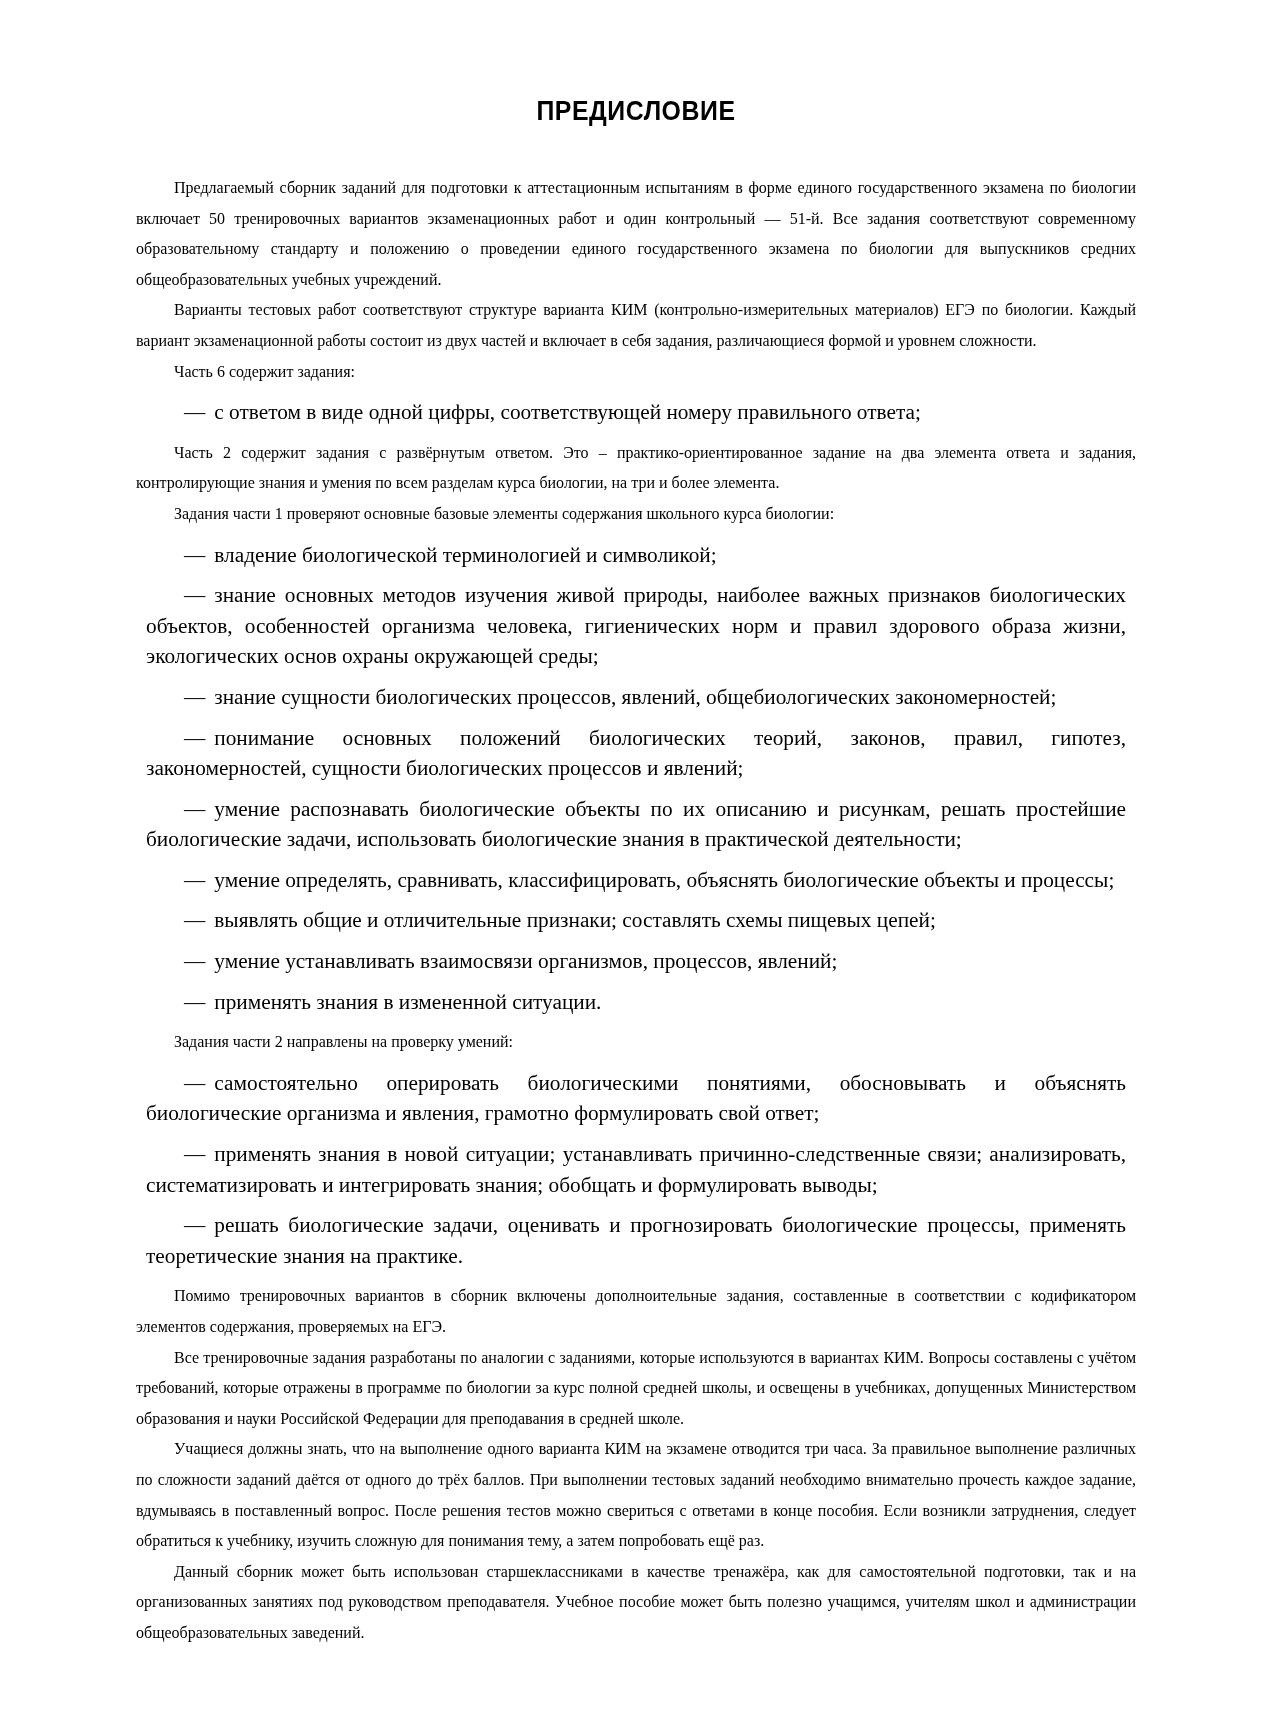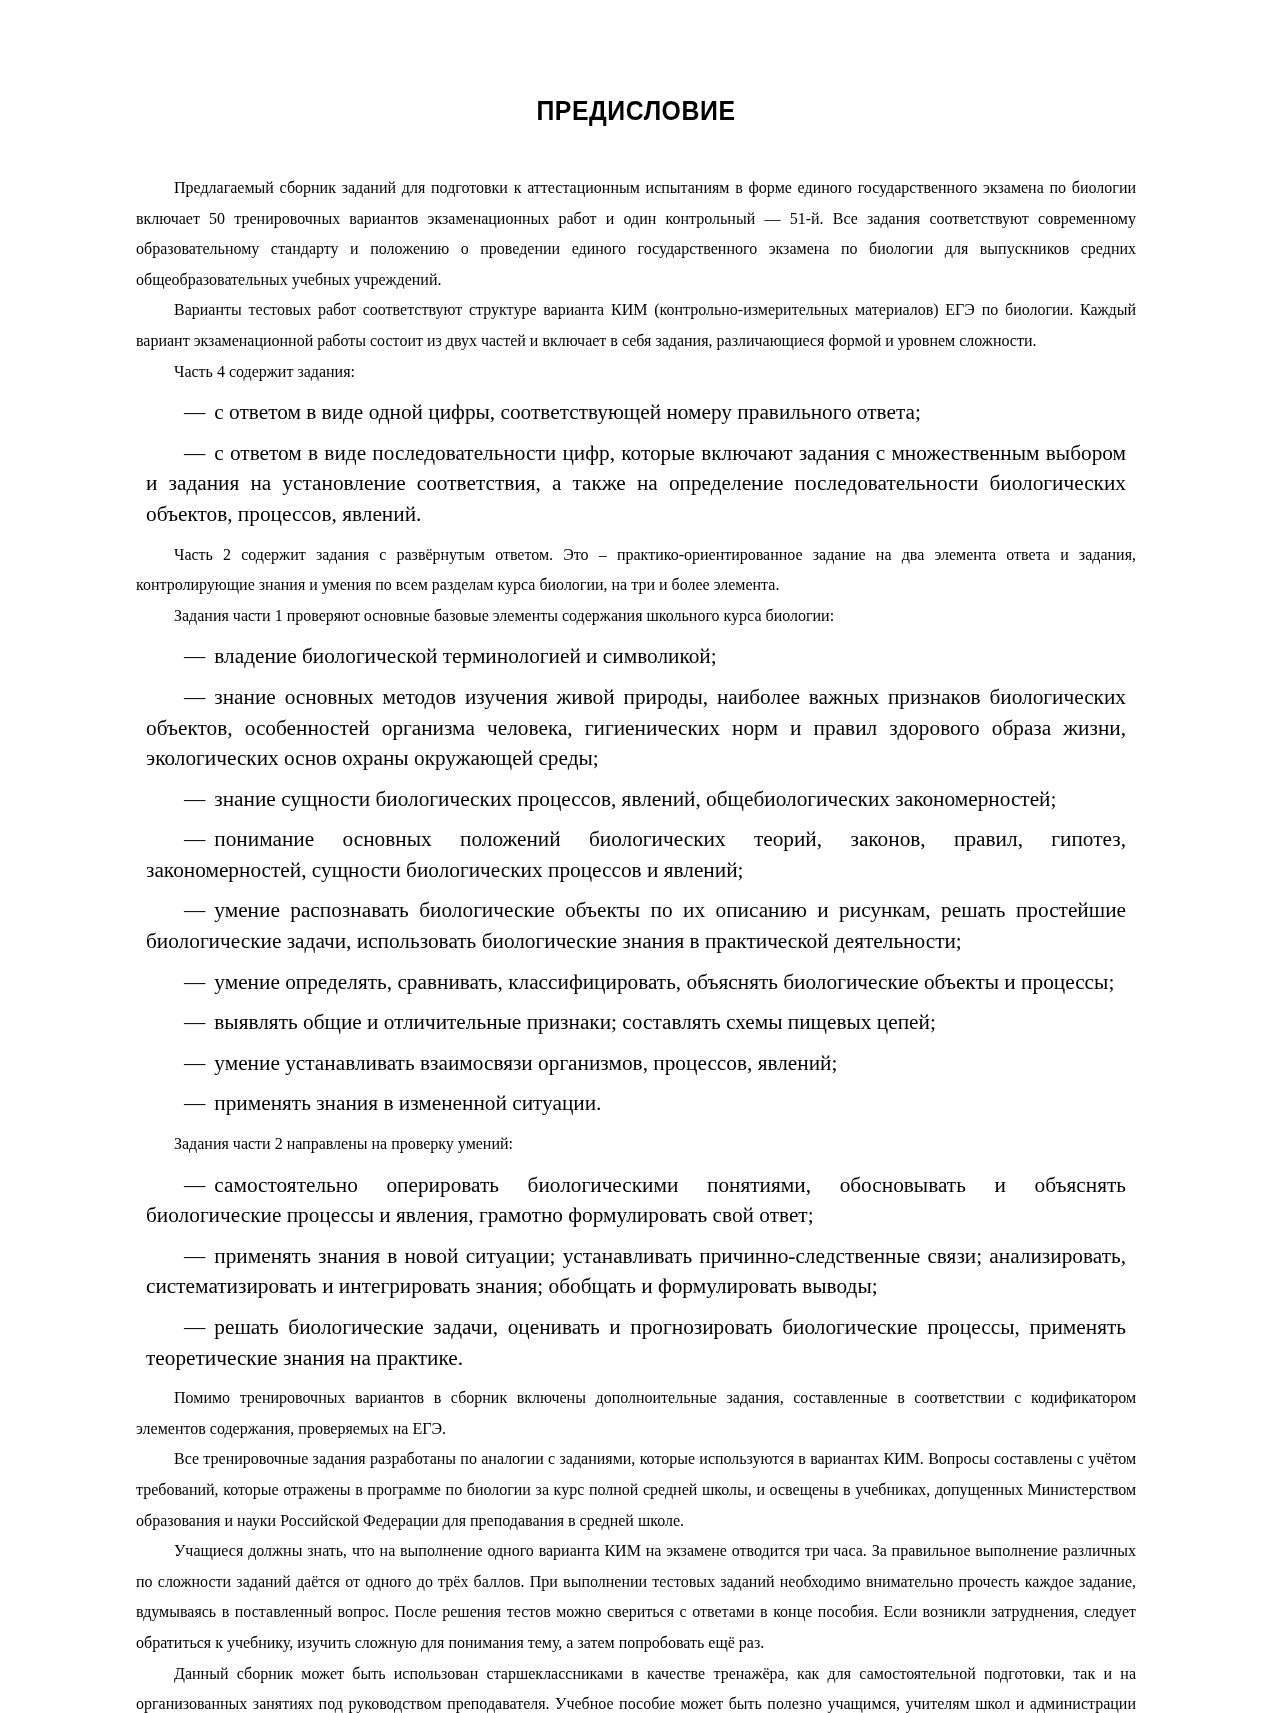--- a/index.html
+++ b/index.html
@@ -65,36 +65,35 @@
 <body>
 
 <div class="page">
   <div class="content">
 
     <h1 class="doc-title">ПРЕДИСЛОВИЕ</h1>
 
     <div id="body-text">
         <p class="para">Предлагаемый сборник заданий для подготовки к аттестационным испытаниям в форме единого государственного экзамена по биологии включает 50 тренировочных вариантов экзаменационных работ и один контрольный — 51-й. Все задания соответствуют современному образовательному стандарту и положению о проведении единого государственного экзамена по биологии для выпускников средних общеобразовательных учебных учреждений.</p>
         <p class="para">Варианты тестовых работ соответствуют структуре варианта КИМ (контрольно-измерительных материалов) ЕГЭ по биологии. Каждый вариант экзаменационной работы состоит из двух частей и включает в себя задания, различающиеся формой и уровнем сложности.</p>
-        <p class="para">Часть 4 содержит задания:</p>
+        <p class="para">Часть 6 содержит задания:</p>
         <p class="bullet"><span class="dash">—</span><span>с ответом в виде одной цифры, соответствующей номеру правильного ответа;</span></p>
-        <p class="bullet"><span class="dash">—</span><span>с ответом в виде последовательности цифр, которые включают задания с множественным выбором и задания на установление соответствия, а также на определение последовательности биологических объектов, процессов, явлений.</span></p>
         <p class="para">Часть 2 содержит задания с развёрнутым ответом. Это – практико-ориентированное задание на два элемента ответа и задания, контролирующие знания и умения по всем разделам курса биологии, на три и более элемента.</p>
         <p class="para">Задания части 1 проверяют основные базовые элементы содержания школьного курса биологии:</p>
         <p class="bullet"><span class="dash">—</span><span>владение биологической терминологией и символикой;</span></p>
         <p class="bullet"><span class="dash">—</span><span>знание основных методов изучения живой природы, наиболее важных признаков биологических объектов, особенностей организма человека, гигиенических норм и правил здорового образа жизни, экологических основ охраны окружающей среды;</span></p>
         <p class="bullet"><span class="dash">—</span><span>знание сущности биологических процессов, явлений, общебиологических закономерностей;</span></p>
         <p class="bullet"><span class="dash">—</span><span>понимание основных положений биологических теорий, законов, правил, гипотез, закономерностей, сущности биологических процессов и явлений;</span></p>
         <p class="bullet"><span class="dash">—</span><span>умение распознавать биологические объекты по их описанию и рисункам, решать простейшие биологические задачи, использовать биологические знания в практической деятельности;</span></p>
         <p class="bullet"><span class="dash">—</span><span>умение определять, сравнивать, классифицировать, объяснять биологические объекты и процессы;</span></p>
         <p class="bullet"><span class="dash">—</span><span>выявлять общие и отличительные признаки; составлять схемы пищевых цепей;</span></p>
         <p class="bullet"><span class="dash">—</span><span>умение устанавливать взаимосвязи организмов, процессов, явлений;</span></p>
         <p class="bullet"><span class="dash">—</span><span>применять знания в измененной ситуации.</span></p>
         <p class="para">Задания части 2 направлены на проверку умений:</p>
-        <p class="bullet"><span class="dash">—</span><span>самостоятельно оперировать биологическими понятиями, обосновывать и объяснять биологические процессы и явления, грамотно формулировать свой ответ;</span></p>
+        <p class="bullet"><span class="dash">—</span><span>самостоятельно оперировать биологическими понятиями, обосновывать и объяснять биологические организма и явления, грамотно формулировать свой ответ;</span></p>
         <p class="bullet"><span class="dash">—</span><span>применять знания в новой ситуации; устанавливать причинно-следственные связи; анализировать, систематизировать и интегрировать знания; обобщать и формулировать выводы;</span></p>
         <p class="bullet"><span class="dash">—</span><span>решать биологические задачи, оценивать и прогнозировать биологические процессы, применять теоретические знания на практике.</span></p>
         <p class="para">Помимо тренировочных вариантов в сборник включены дополноительные задания, составленные в соответствии с кодификатором элементов содержания, проверяемых на ЕГЭ.</p>
         <p class="para">Все тренировочные задания разработаны по аналогии с заданиями, которые используются в вариантах КИМ. Вопросы составлены с учётом требований, которые отражены в программе по биологии за курс полной средней школы, и освещены в учебниках, допущенных Министерством образования и науки Российской Федерации для преподавания в средней школе.</p>
         <p class="para">Учащиеся должны знать, что на выполнение одного варианта КИМ на экзамене отводится три часа. За правильное выполнение различных по сложности заданий даётся от одного до трёх баллов. При выполнении тестовых заданий необходимо внимательно прочесть каждое задание, вдумываясь в поставленный вопрос. После решения тестов можно свериться с ответами в конце пособия. Если возникли затруднения, следует обратиться к учебнику, изучить сложную для понимания тему, а затем попробовать ещё раз.</p>
         <p class="para">Данный сборник может быть использован старшеклассниками в качестве тренажёра, как для самостоятельной подготовки, так и на организованных занятиях под руководством преподавателя. Учебное пособие может быть полезно учащимся, учителям школ и администрации общеобразовательных заведений.</p>
       </div>
 
   </div>
 </div>

